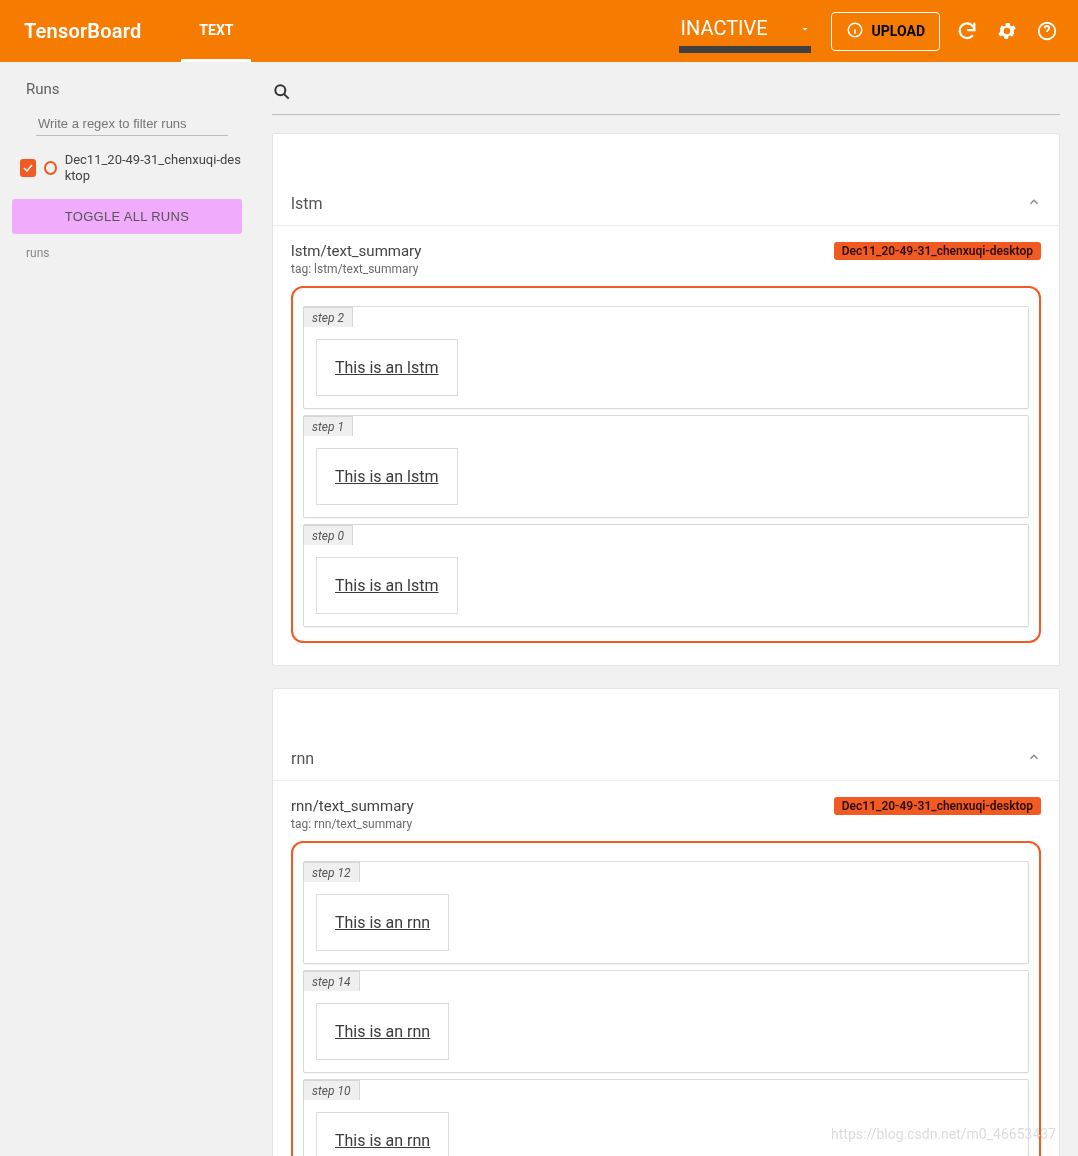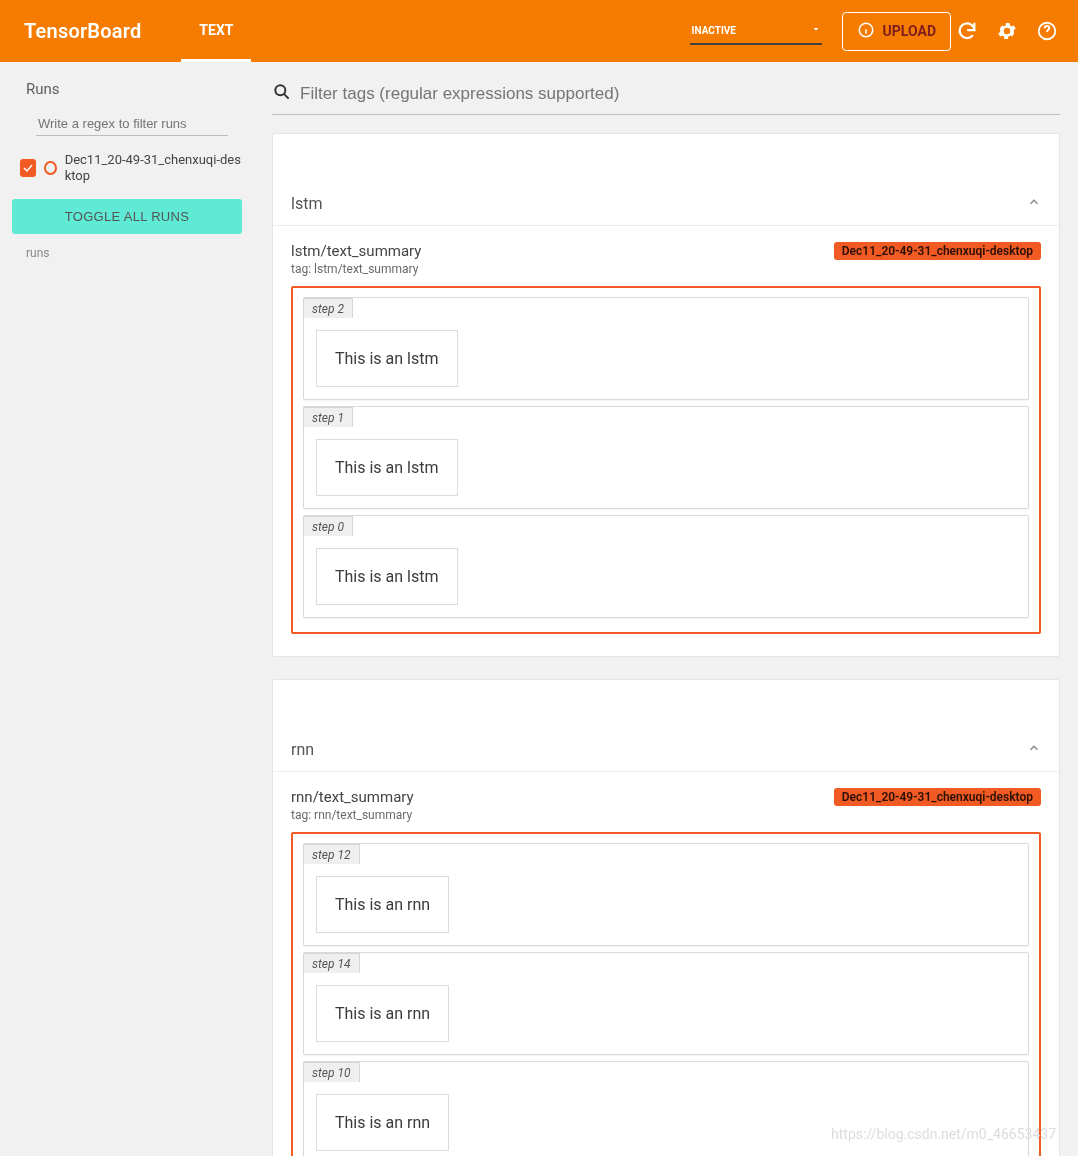--- a/index.html
+++ b/index.html
@@ -30,30 +30,30 @@
   .tabs { display: flex; align-items: stretch; height: 62px; }
   .tab {
     display: flex; align-items: center; padding: 16px 18px;
     font-size: 14px; font-weight: 700; color: #fff; cursor: pointer;
     border-bottom: 3px solid transparent;
   }
   .tab.active { border-bottom-color: #fff; }
   .spacer { flex: 1; }
   .inactive-select {
     display: flex; align-items: center;
-    font-size: 10px; font-weight: 700; color: #fff;
-    border-bottom: 2px solid #404040;
+    font-size: 20px; font-weight: 400; color: #fff;
+    border-bottom: 7px solid #404040;
     padding: 6px 0 6px 2px; margin-right: 20px;
     width: 132px; justify-content: space-between; cursor: pointer;
   }
   .upload-btn {
     display: flex; align-items: center;
     border: 1px solid #fff; border-radius: 4px;
     padding: 8px 14px; font-size: 14px; font-weight: 700;
-    color: #7f1d1d; cursor: pointer; margin-right: 5px;
+    color: #000000; cursor: pointer; margin-right: 16px;
   }
   .upload-btn svg { margin-right: 8px; }
   .hdr-icons { display: flex; align-items: center; gap: 18px; }
   .hdr-icon { color: #fff; cursor: pointer; display:flex; align-items:center; }
 
   
   .body { display: flex; height: calc(1156px - 62px); }
 
   
   .sidebar {
@@ -74,21 +74,21 @@
     width: 18px; height: 18px; border-radius: 3px;
     background: #f15a22; display: flex; align-items:center; justify-content:center;
     cursor: pointer;
   }
   .chk svg { stroke: #fff; }
   .swatch-ring {
     width: 14px; height: 14px; border: 2px solid #f15a22; border-radius: 50%;
   }
   .run-label { font-size: 13px; color: #444; line-height: 1.2; word-break: break-all; }
   .toggle-btn {
-    margin-top: 10px; background: #5eead4; color: #555;
+    margin-top: 10px; background: #f0abfc; color: #555;
     border: none; border-radius: 3px; font-size: 13px; font-weight: 500;
     padding: 10px 0; cursor: pointer; letter-spacing: 0.3px;
   }
   .runs-label { font-size: 12px; color: #888; margin: 12px 14px; }
 
   
   .main { flex: 1; padding: 16px 18px 24px 18px; overflow: auto; }
   .filter-row {
     display: flex; align-items: center; gap: 8px;
     border-bottom: 1px solid #bfbfbf;
@@ -114,22 +114,23 @@
     margin-bottom: 10px;
   }
   .sum-title { font-size: 15px; color: #444; }
   .sum-tag { font-size: 12px; color: #6a6a6a; margin-top: 2px; }
   .run-pill {
     background: #f15a22; color: #2b1006; font-size: 12px; font-weight: 600;
     border-radius: 3px; padding: 2px 8px; white-space: nowrap;
   }
 
   .orange-box {
-    border: 2px solid #f15a22; border-radius: 2px;
-    padding: 3px 4px 8px 4px;
+    border: 2px solid #f15a22; border-radius: 12px;
+    padding: 12px 4px 8px 4px;
+    text-decoration: underline;
   }
   .step-card {
     border: 1px solid #d9d9d9; border-radius: 2px;
     margin: 6px; position: relative; background: #fff;
     box-shadow: 0 1px 1px rgba(0,0,0,0.05);
   }
   .step-label {
     position: relative; display: inline-block;
     background: #efefef; border: 1px solid #d6d6d6;
     border-bottom: none;
@@ -219,21 +220,20 @@
   </div>
 
   <div class="main">
     <div class="filter-row">
       <span>
         <svg width="20" height="20" viewBox="0 0 24 24" fill="none" stroke="#333" stroke-width="2.4">
           <circle cx="10" cy="10" r="6"></circle>
             <line x1="20" y1="20" x2="14.5" y2="14.5"></line>
         </svg>
       </span>
-      <input class="filter-input" placeholder="Filter tags (regular expressions supported)" style="">
     </div>
 
     <div class="panel">
       <div class="panel-head">
         <span>lstm</span>
         <span>
           <svg width="14" height="14" viewBox="0 0 24 24" fill="none" stroke="#888" stroke-width="2.4">
               <polyline points="6 15 12 9 18 15"></polyline>
             </svg>
         </span>

